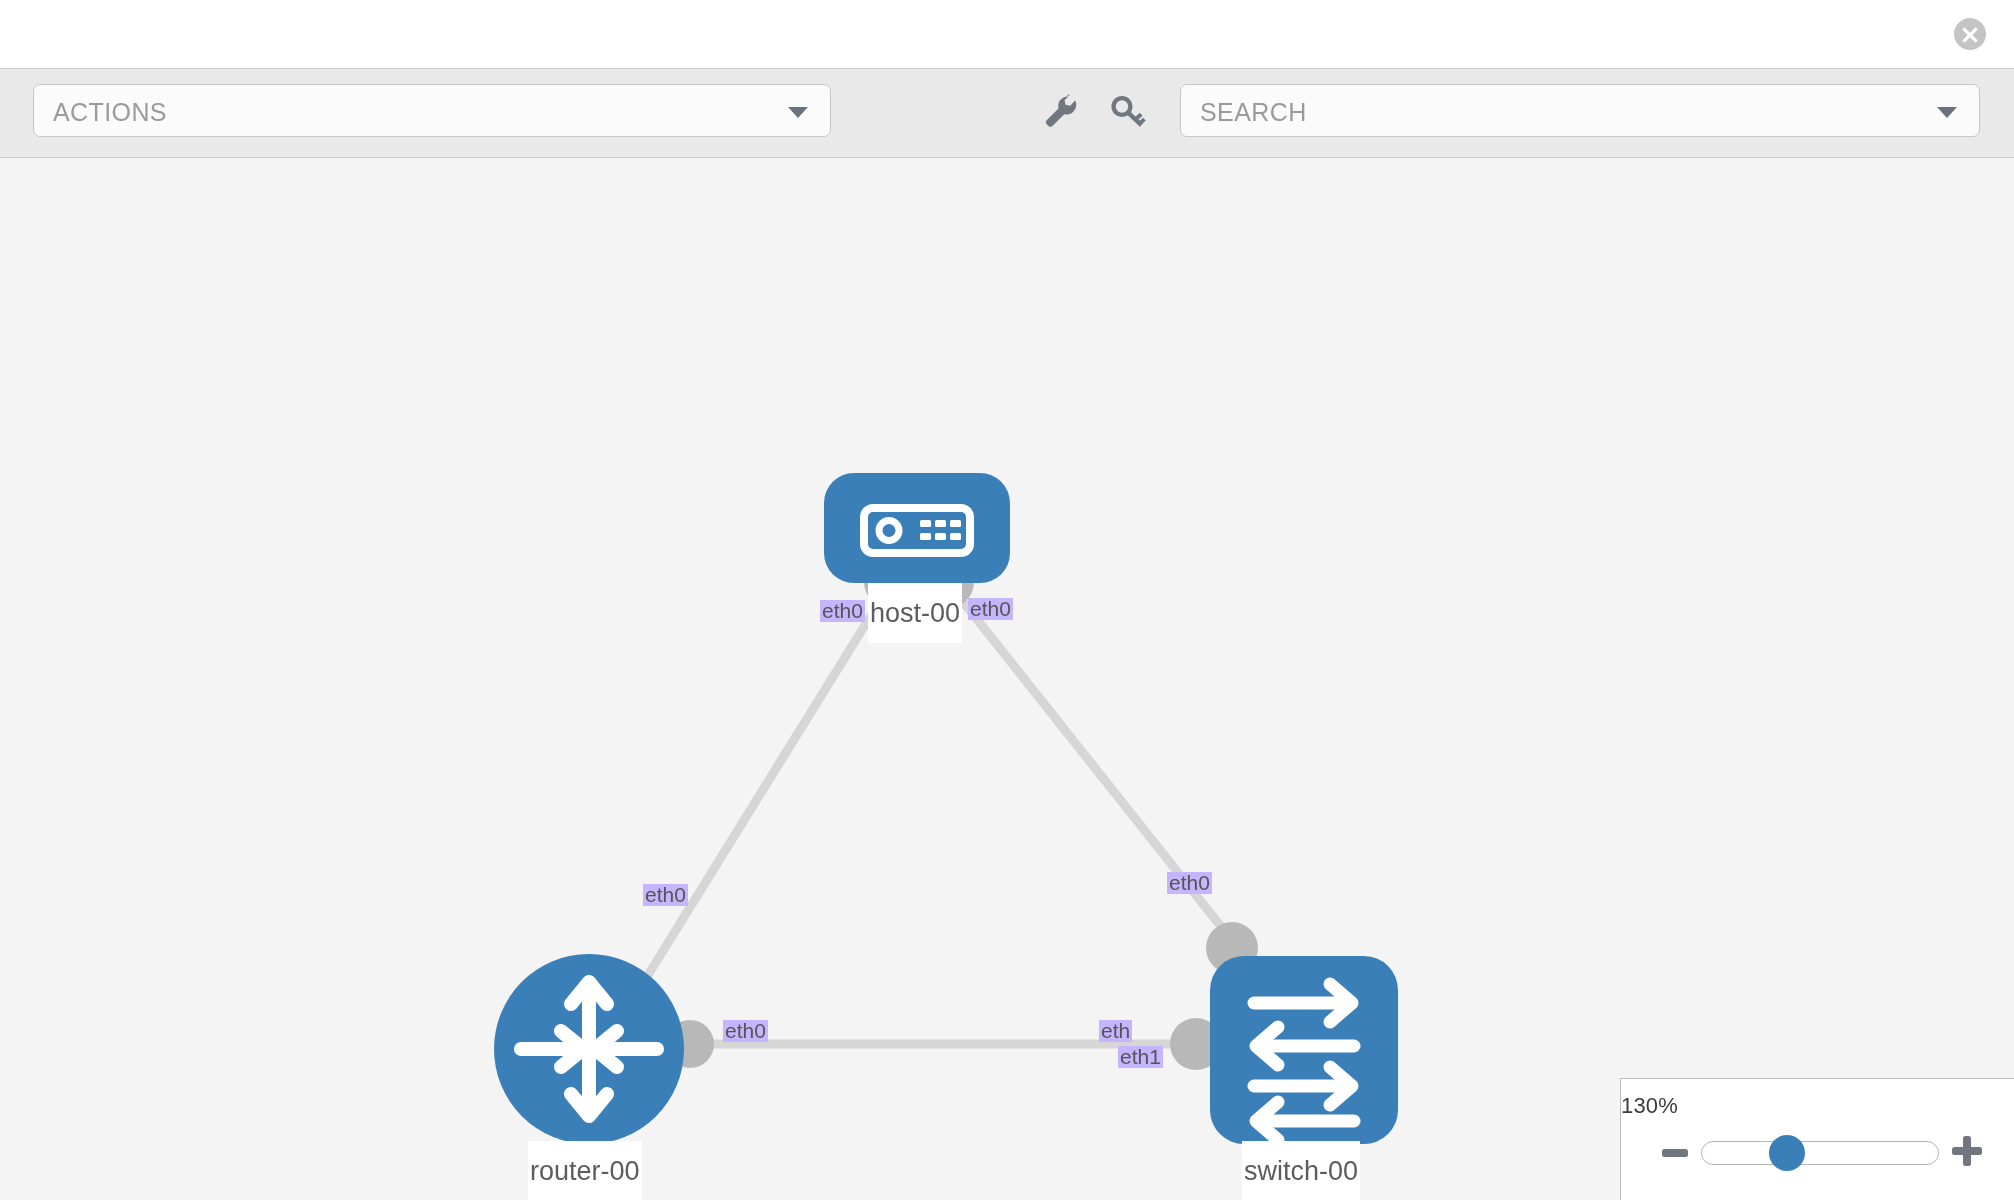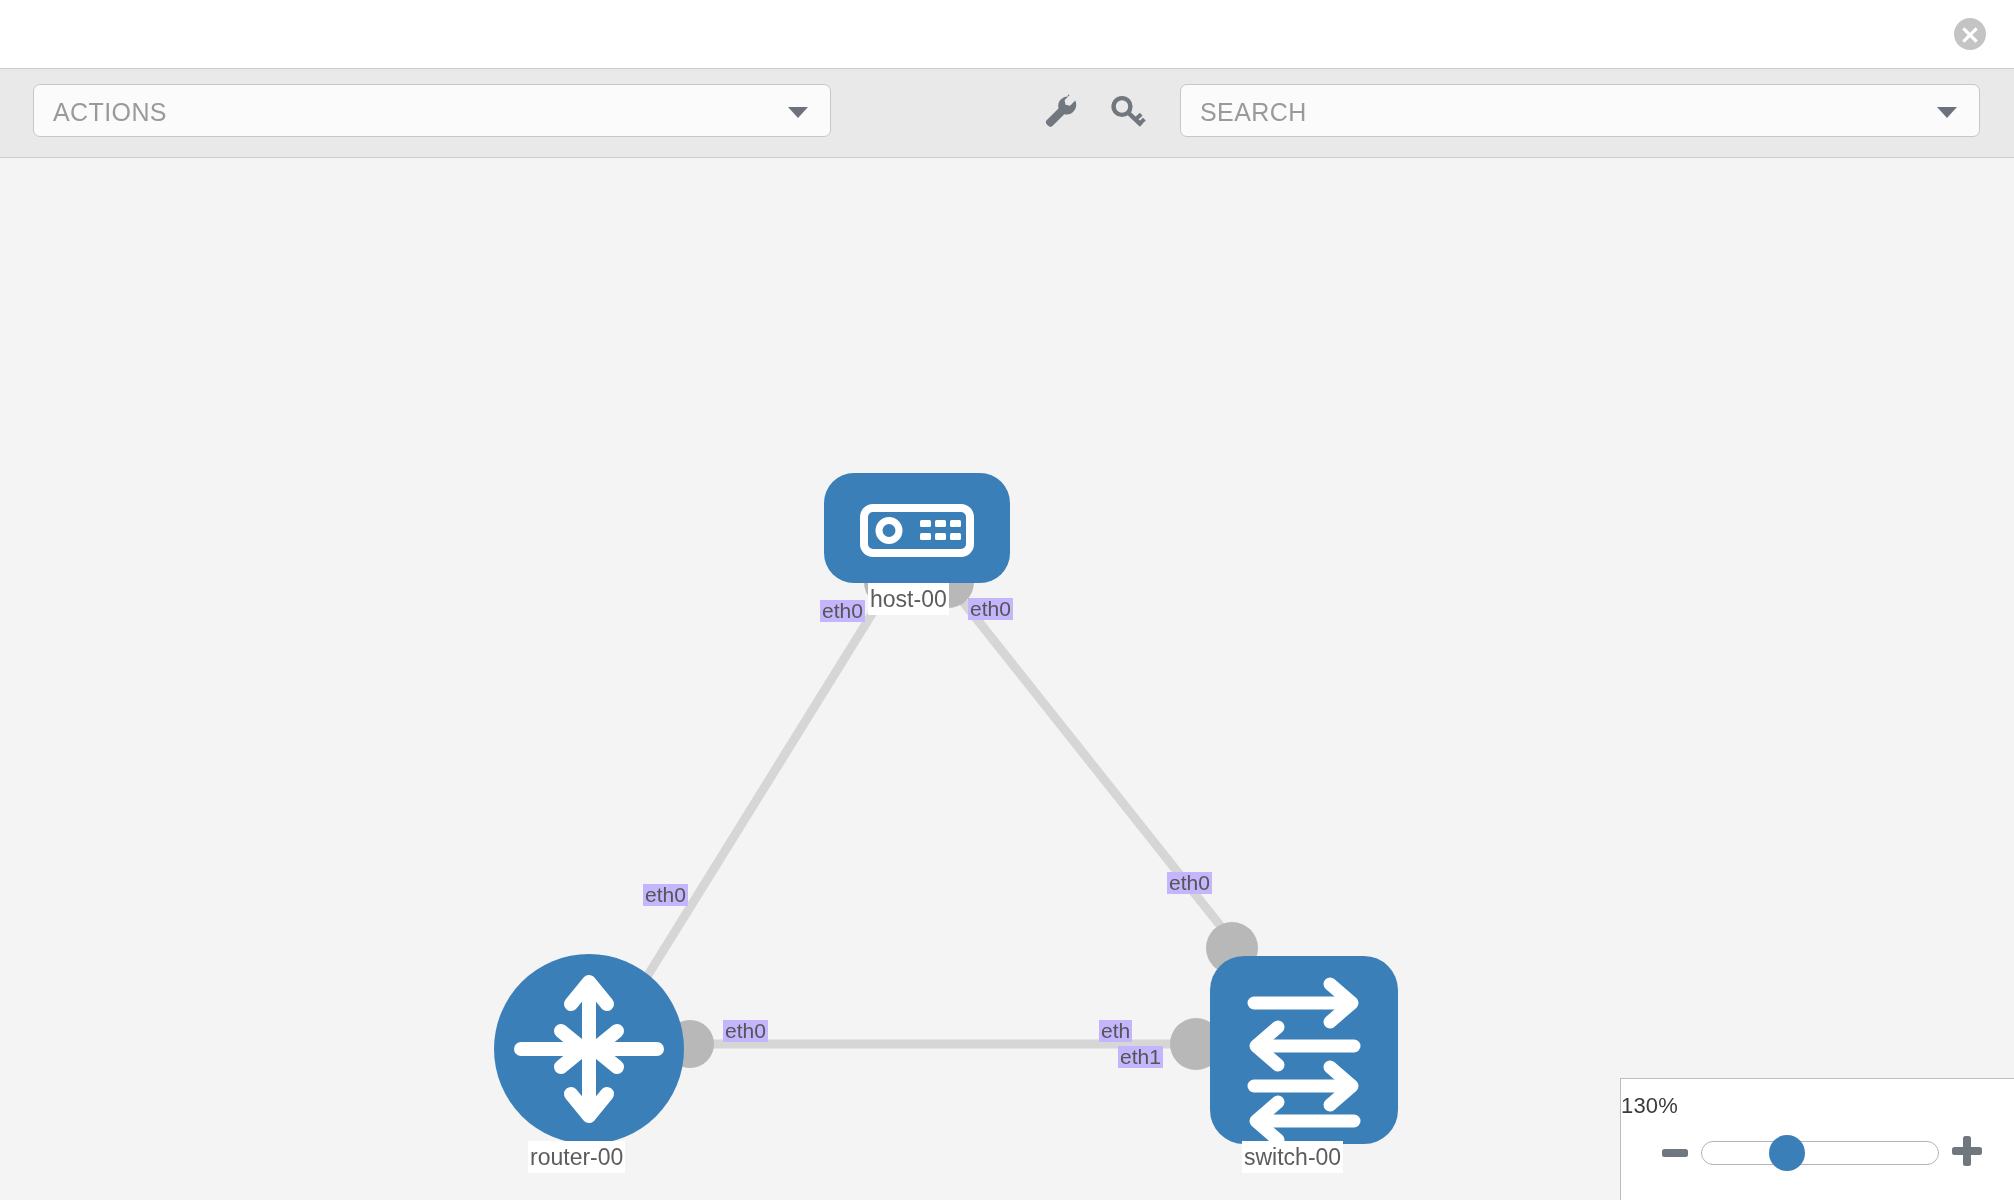--- a/index.html
+++ b/index.html
@@ -146,26 +146,26 @@
     position: absolute;
     left: 0;
     top: 0;
     width: 2014px;
     height: 1042px;
   }
 
   
   .node-label {
     position: absolute;
-    font-size: 23px;
+    font-size: 27px;
     color: #5c5c5c;
     background: #ffffff;
     white-space: nowrap;
     line-height: 1.05;
-    padding: 4px 2px;
+    padding: 16px 2px;
   }
   .edge-label {
     position: absolute;
     font-size: 21px;
     color: #555555;
     background: #c4b5fd;
     white-space: nowrap;
     line-height: 1.05;
     padding: 0 2px;
   }

